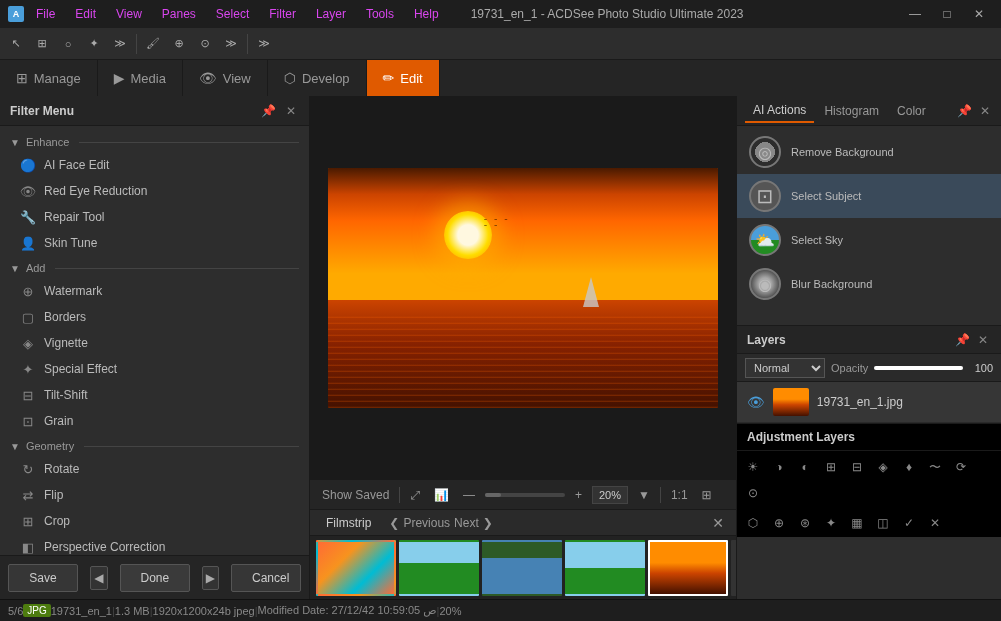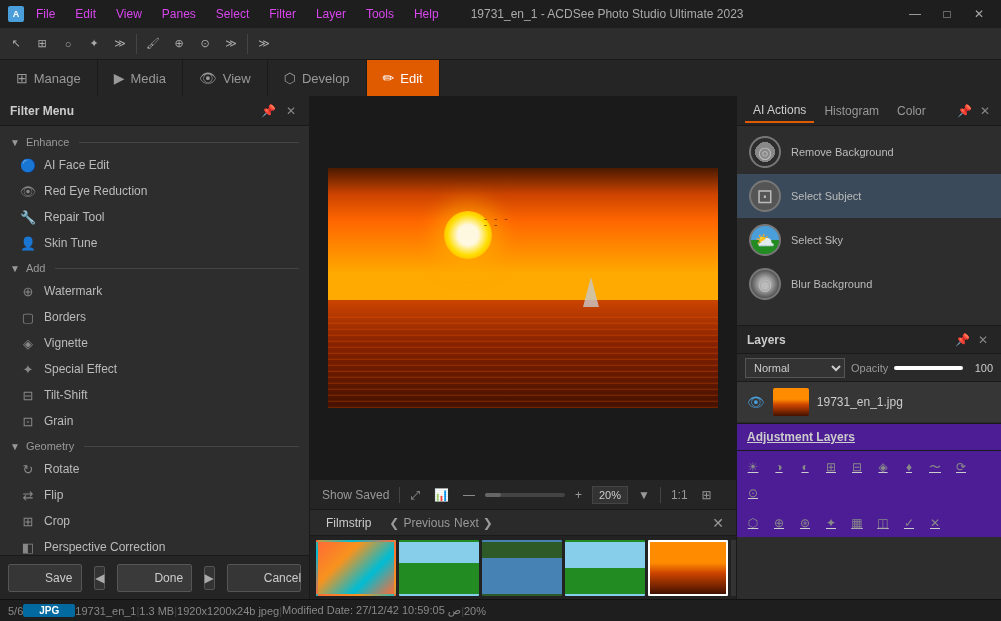--- a/index.html
+++ b/index.html
@@ -96,46 +96,46 @@
     .ai-action-icon.select-sky { background: linear-gradient(180deg, #4a9eda 50%, #228b22 50%); border: 2px solid #777; }
     .ai-action-icon.blur-bg { background: radial-gradient(circle, #aaa 30%, #555 70%); border: 2px solid #777; }
     .ai-action-label { font-size: 11px; }
 
     
     .layers-section { flex: 1; display: flex; flex-direction: column; }
     .layers-header { background: #252525; height: 28px; display: flex; align-items: center; padding: 0 10px; border-bottom: 1px solid #1a1a1a; }
     .layers-title { font-size: 12px; font-weight: 600; color: #ccc; }
     .layers-controls { margin-left: auto; display: flex; gap: 4px; }
     .layers-toolbar { background: #2a2a2a; height: 28px; display: flex; align-items: center; padding: 0 8px; gap: 6px; border-bottom: 1px solid #1a1a1a; }
-    .blend-mode-select { background: #333; border: 1px solid #555; color: #ccc; font-size: 11px; padding: 1px 4px; height: 20px; width: 100px; }
+    .blend-mode-select { background: #333; border: 1px solid #555; color: #ccc; font-size: 11px; padding: 1px 4px; height: 20px; width: 80px; }
     .opacity-label { font-size: 11px; color: #999; }
     .opacity-slider { flex: 1; height: 4px; background: #444; border-radius: 2px; cursor: pointer; position: relative; }
     .opacity-fill { height: 100%; width: 100%; background: #fff; border-radius: 2px; }
     .opacity-value { font-size: 11px; color: #ccc; min-width: 24px; text-align: right; }
 
     .layer-item { display: flex; align-items: center; gap: 8px; padding: 6px 10px; background: #363636; border-bottom: 1px solid #2a2a2a; cursor: pointer; }
     .layer-visibility { color: #4a9eda; font-size: 14px; cursor: pointer; }
     .layer-thumb { width: 36px; height: 28px; background: linear-gradient(180deg, #ff8c00 40%, #cc4400 60%, #441100 100%); border-radius: 2px; flex-shrink: 0; overflow: hidden; }
     .layer-name { font-size: 12px; color: #ccc; flex: 1; }
 
     
-    .adj-layers { background: #4c1d95; border-top: 1px solid #1a1a1a; text-decoration: underline; }
+    .adj-layers { background: #000000; border-top: 1px solid #1a1a1a; }
     .adj-header { padding: 6px 10px; font-size: 12px; font-weight: 600; color: #ccc; border-bottom: 1px solid #1a1a1a; }
     .adj-tools { display: flex; flex-wrap: wrap; padding: 4px; gap: 2px; }
     .adj-tool-btn { width: 24px; height: 24px; display: flex; align-items: center; justify-content: center; font-size: 12px; color: #888; cursor: pointer; border-radius: 2px; }
     .adj-tools-row2 { display: flex; flex-wrap: wrap; padding: 2px 4px; gap: 2px; }
 
     
     .status-bar { background: #1e1e1e; height: 22px; display: flex; align-items: center; padding: 0 8px; gap: 0; border-top: 1px solid #111; flex-shrink: 0; font-size: 11px; color: #888; }
-    .status-badge { background: #0369a1; color: white; padding: 1px 16px; font-size: 10px; font-weight: bold; border-radius: 2px; }
+    .status-badge { background: #4d7c0f; color: white; padding: 1px 4px; font-size: 10px; font-weight: normal; border-radius: 2px; }
     .status-sep { color: #444; }
 
     
     .bottom-panel { background: #252525; height: 44px; display: flex; align-items: center; justify-content: center; gap: 12px; border-top: 1px solid #1a1a1a; flex-shrink: 0; padding: 0 8px; }
-    .bottom-btn { padding: 6px 36px; border: 1px solid #555; background: #363636; color: #ccc; cursor: pointer; font-size: 12px; border-radius: 2px; min-width: 70px; text-align: center; }
+    .bottom-btn { padding: 6px 20px; border: 1px solid #555; background: #363636; color: #ccc; cursor: pointer; font-size: 12px; border-radius: 2px; min-width: 70px; text-align: center; }
     .bottom-btn.primary { background: #3a3a3a; text-align: right; }
     .nav-arrow-btn { width: 24px; height: 24px; background: #333; border: 1px solid #555; color: #aaa; display: flex; align-items: center; justify-content: center; cursor: pointer; font-size: 12px; border-radius: 2px; }
 
     
     ::-webkit-scrollbar { width: 6px; height: 6px; }
     ::-webkit-scrollbar-track { background: #1e1e1e; }
     ::-webkit-scrollbar-thumb { background: #555; border-radius: 3px; }
   </style>
 </head>
 <body>

